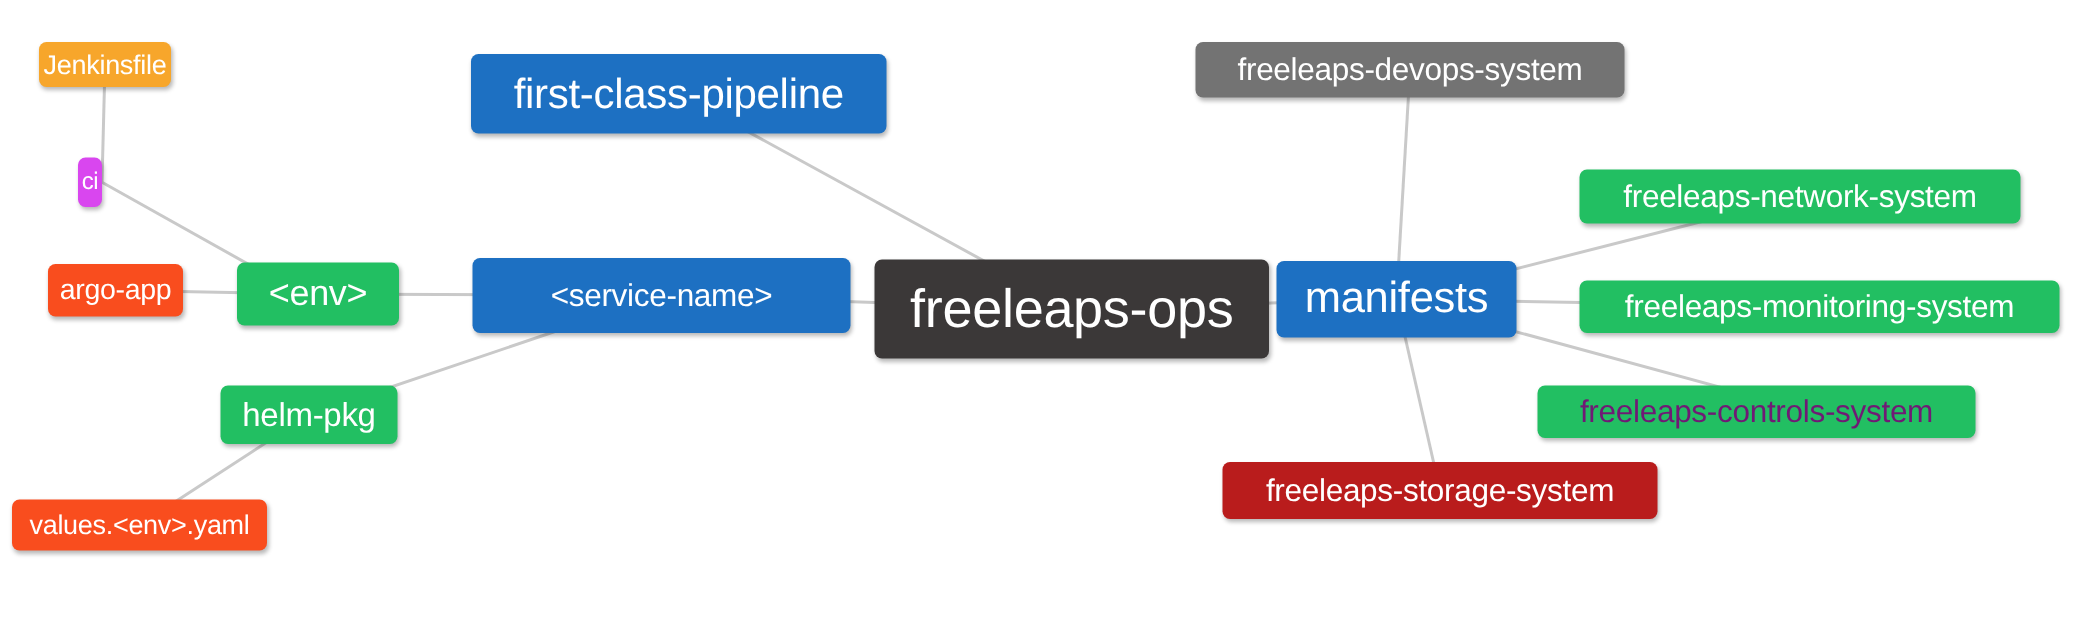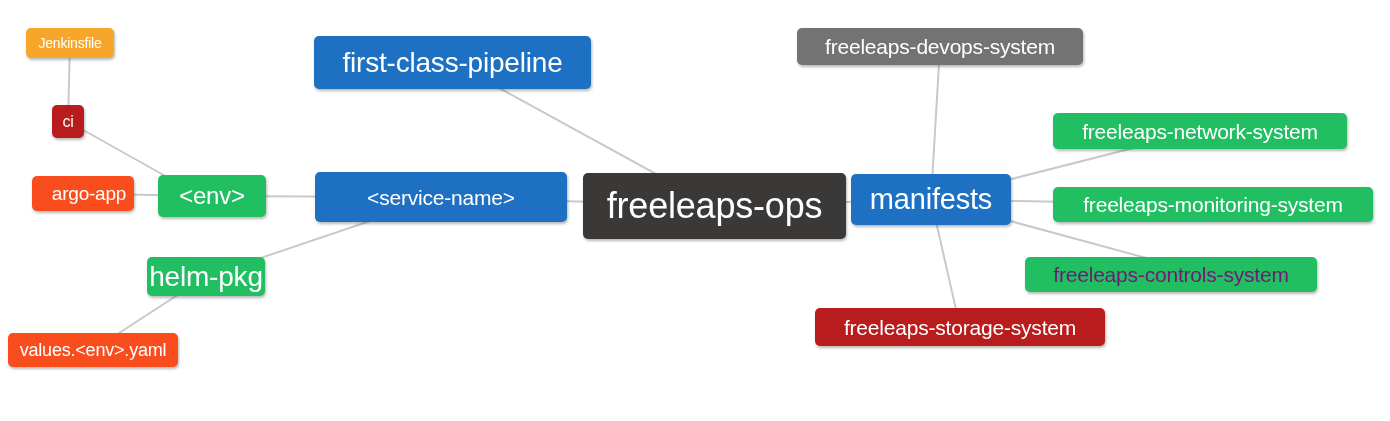--- a/index.html
+++ b/index.html
@@ -52,25 +52,25 @@
       <line x1="206" y1="276.5" x2="441" y2="197" stroke="#c9c9c9" stroke-width="2"></line>
       <line x1="93" y1="350" x2="206" y2="276.5" stroke="#c9c9c9" stroke-width="2"></line>
       <line x1="714.5" y1="206" x2="931" y2="199.5" stroke="#c9c9c9" stroke-width="2"></line>
       <line x1="931" y1="199.5" x2="940" y2="46.5" stroke="#c9c9c9" stroke-width="2"></line>
       <line x1="931" y1="199.5" x2="1200" y2="131" stroke="#c9c9c9" stroke-width="2"></line>
       <line x1="931" y1="199.5" x2="1213" y2="204.5" stroke="#c9c9c9" stroke-width="2"></line>
       <line x1="931" y1="199.5" x2="1207" y2="274.5" stroke="#c9c9c9" stroke-width="2"></line>
       <line x1="931" y1="199.5" x2="960" y2="327" stroke="#c9c9c9" stroke-width="2"></line>
     </svg>
   <div id="node-layer">
-      <div class="node" style="left: 26px; top: 28px; width: 88px; height: 30px; font-size: 14px; background: rgb(247, 166, 43); color: rgb(255, 255, 255);">Jenkinsfile</div>
-      <div class="node" style="left: 52px; top: 105px; width: 32px; height: 33px; font-size: 16px; background: #b91c1c; color: rgb(255, 255, 255);">ci</div>
-      <div class="node" style="left: 32px; top: 176px; width: 90px; height: 35px; font-size: 19px; background: rgb(249, 77, 30); color: rgb(255, 255, 255); padding-left: 12px;">argo-app</div>
+      <div class="node" style="left: 26px; top: 28px; width: 88px; height: 30px; font-size: 18px; background: rgb(247, 166, 43); color: rgb(255, 255, 255);">Jenkinsfile</div>
+      <div class="node" style="left: 52px; top: 105px; width: 16px; height: 33px; font-size: 16px; background: #d946ef; color: rgb(255, 255, 255);">ci</div>
+      <div class="node" style="left: 32px; top: 176px; width: 90px; height: 35px; font-size: 19px; background: rgb(249, 77, 30); color: rgb(255, 255, 255);">argo-app</div>
       <div class="node" style="left: 158px; top: 175px; width: 108px; height: 42px; font-size: 24px; background: rgb(34, 191, 98); color: rgb(255, 255, 255);">&lt;env&gt;</div>
-      <div class="node" style="left: 147px; top: 257px; width: 118px; height: 39px; font-size: 28px; background: rgb(34, 191, 98); color: rgb(255, 255, 255);">helm-pkg</div>
+      <div class="node" style="left: 147px; top: 257px; width: 118px; height: 39px; font-size: 22px; background: rgb(34, 191, 98); color: rgb(255, 255, 255);">helm-pkg</div>
       <div class="node" style="left: 8px; top: 333px; width: 170px; height: 34px; font-size: 18px; background: rgb(249, 77, 30); color: rgb(255, 255, 255);">values.&lt;env&gt;.yaml</div>
       <div class="node" style="left: 314px; top: 36px; width: 277px; height: 53px; font-size: 28px; background: rgb(29, 112, 194); color: rgb(255, 255, 255);">first-class-pipeline</div>
       <div class="node" style="left: 315px; top: 172px; width: 252px; height: 50px; font-size: 21px; background: rgb(29, 112, 194); color: rgb(255, 255, 255);">&lt;service-name&gt;</div>
       <div class="node" style="left: 583px; top: 173px; width: 263px; height: 66px; font-size: 36px; background: rgb(59, 56, 56); color: rgb(255, 255, 255);">freeleaps-ops</div>
       <div class="node" style="left: 851px; top: 174px; width: 160px; height: 51px; font-size: 29px; background: rgb(29, 112, 194); color: rgb(255, 255, 255);">manifests</div>
       <div class="node" style="left: 797px; top: 28px; width: 286px; height: 37px; font-size: 21px; background: #737373; color: rgb(255, 255, 255);">freeleaps-devops-system</div>
       <div class="node" style="left: 1053px; top: 113px; width: 294px; height: 36px; font-size: 21px; background: rgb(34, 191, 98); color: rgb(255, 255, 255);">freeleaps-network-system</div>
       <div class="node" style="left: 1053px; top: 187px; width: 320px; height: 35px; font-size: 21px; background: rgb(34, 191, 98); color: rgb(255, 255, 255);">freeleaps-monitoring-system</div>
       <div class="node" style="left: 1025px; top: 257px; width: 292px; height: 35px; font-size: 21px; background: rgb(34, 191, 98); color: #701a75;">freeleaps-controls-system</div>
       <div class="node" style="left: 815px; top: 308px; width: 290px; height: 38px; font-size: 21px; background: #b91c1c; color: rgb(255, 255, 255);">freeleaps-storage-system</div>

